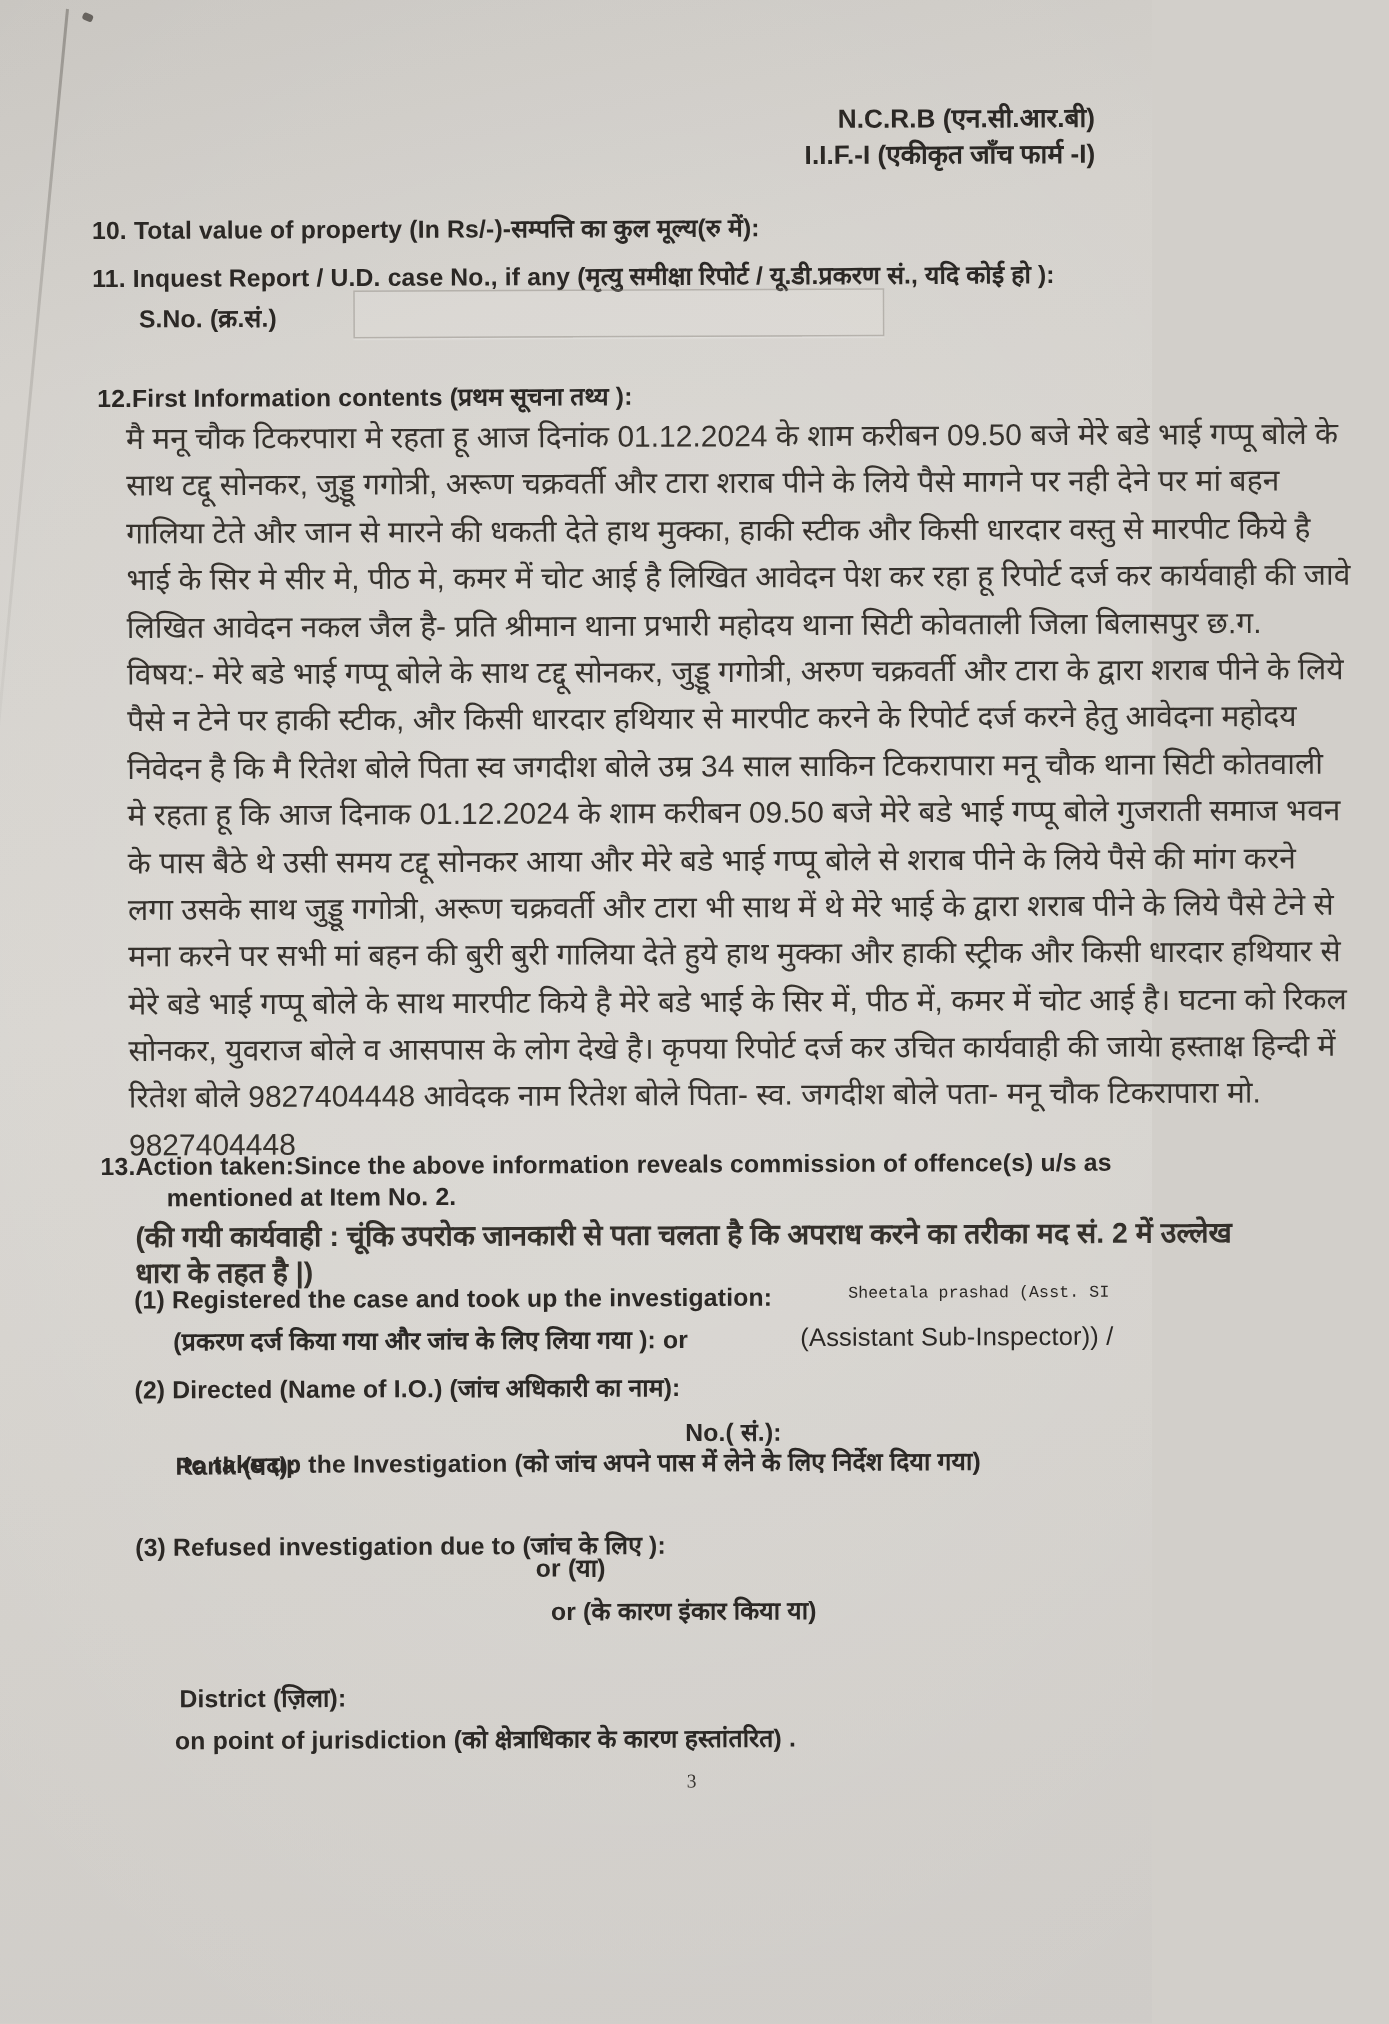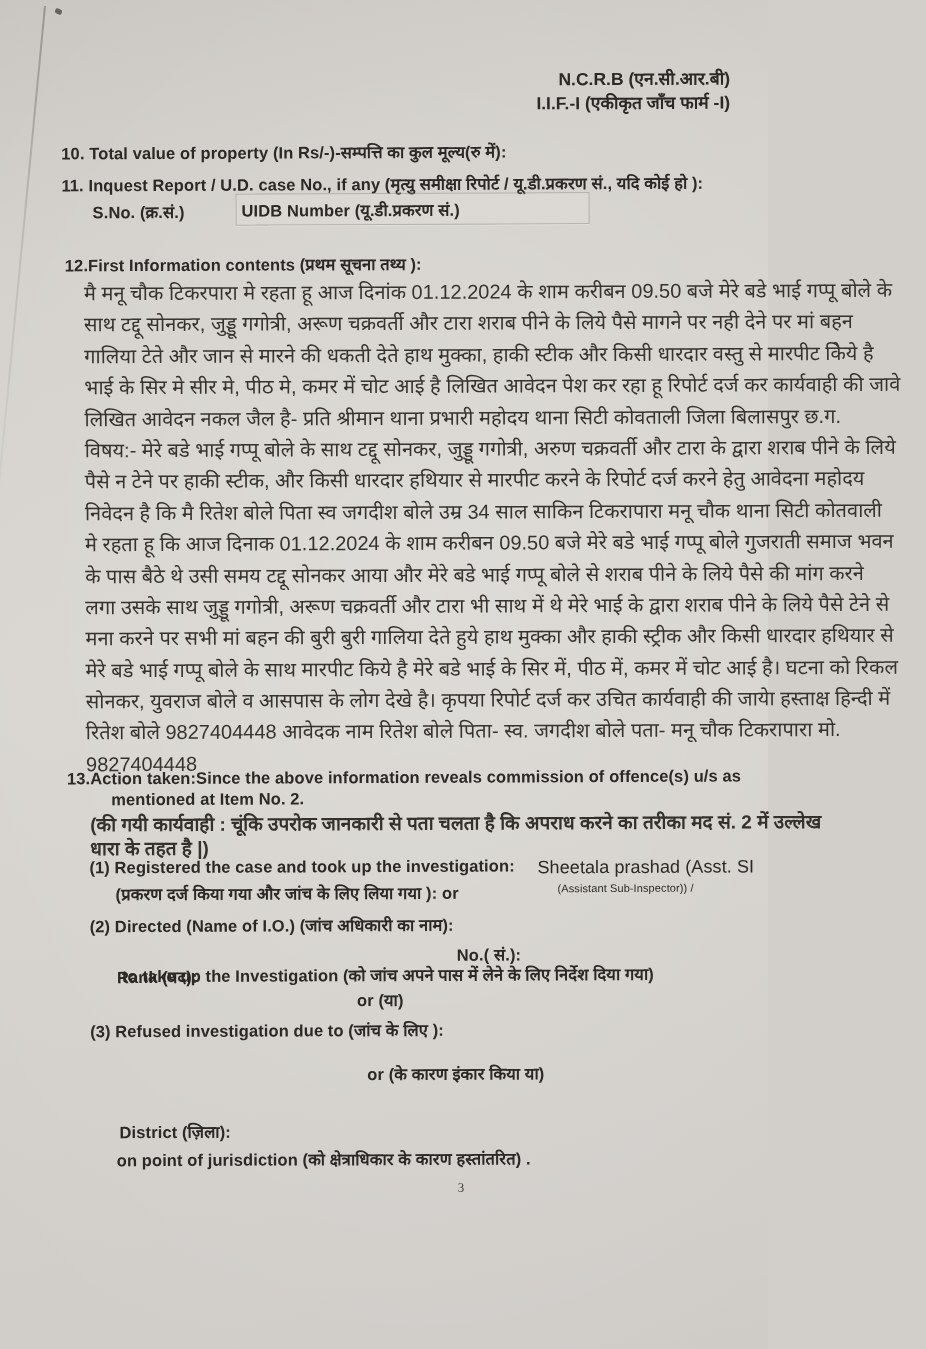--- a/index.html
+++ b/index.html
@@ -51,21 +51,20 @@
       <div>N.C.R.B (एन.सी.आर.बी)</div>
       <div>I.I.F.-I (एकीकृत जाँच फार्म -I)</div>
     </div>
 
     <div class="abs eng b" style="left:63px;top:140px;">10. Total value of property (In Rs/-)-सम्पत्ति का कुल मूल्य(रु में):</div>
 
     <div class="abs eng b" style="left:63px;top:172px;">11. Inquest Report / U.D. case No., if any (मृत्यु समीक्षा रिपोर्ट / यू.डी.प्रकरण सं., यदि कोई हो ):</div>
 
     <div class="uidb-box" style="left:237px;top:193px;width:352px;height:30px;"></div>
     <div class="abs eng b" style="left:94px;top:199px;">S.No. (क्र.सं.)</div>
-    <div class="abs eng b" style="left:243px;top:198px;">UIDB Number (यू.डी.प्रकरण सं.)</div>
 
     <div class="abs eng b" style="left:66px;top:252px;">12.First Information contents (प्रथम सूचना तथ्य ):</div>
 
     <div class="abs" style="left:85px;top:277px;">
       <div class="para-line">मै मनू चौक टिकरपारा मे रहता हू आज दिनांक 01.12.2024 के शाम करीबन 09.50 बजे मेरे बडे भाई गप्पू बोले के</div>
       <div class="para-line">साथ टद्दू सोनकर, जुड्डू गगोत्री, अरूण चक्रवर्ती और टारा शराब पीने के लिये पैसे मागने पर नही देने पर मां बहन</div>
       <div class="para-line">गालिया टेते और जान से मारने की धकती देते हाथ मुक्का, हाकी स्टीक और किसी धारदार वस्तु से मारपीट किेये है</div>
       <div class="para-line">भाई के सिर मे सीर मे, पीठ मे, कमर में चोट आई है लिखित आवेदन पेश कर रहा हू रिपोर्ट दर्ज कर कार्यवाही की जावे</div>
       <div class="para-line">लिखित आवेदन नकल जैल है-  प्रति श्रीमान थाना प्रभारी महोदय थाना सिटी कोवताली जिला बिलासपुर छ.ग.</div>
       <div class="para-line">विषय:- मेरे बडे भाई गप्पू बोले के साथ टद्दू सोनकर, जुड्डू गगोत्री, अरुण चक्रवर्ती और टारा के द्वारा शराब पीने के लिये</div>
@@ -81,28 +80,28 @@
       <div class="para-line">9827404448</div>
     </div>
 
     <div class="abs eng b" style="left:66px;top:768px;">13.Action taken:Since the above information reveals commission of offence(s) u/s as</div>
     <div class="abs eng b" style="left:110px;top:789px;">mentioned at Item No. 2.</div>
     <div class="abs hin b" style="left:89px;top:810px;">(की गयी कार्यवाही : चूंकि उपरोक जानकारी से पता चलता है कि अपराध करने का तरीका मद सं. 2 में उल्लेख</div>
     <div class="abs hin b" style="left:89px;top:834px;">धारा के तहत है |)</div>
 
     <div class="abs eng b" style="left:88px;top:857px;">(1)  Registered the case and took up the investigation:</div>
     <div class="abs eng b" style="left:114px;top:881px;">(प्रकरण दर्ज किया गया और जांच के लिए लिया गया ): or</div>
-    <div class="abs eng" style="left:536px;top:858px;font-size:18px;">Sheetala prashad  (Asst. SI</div>
-    <div class="abs eng" style="left:556px;top:883px;font-size:11px;">(Assistant Sub-Inspector)) /</div>
+    <div class="abs eng" style="left:564px;top:858px;font-size:11px;font-family:Liberation Mono, monospace;">Sheetala prashad  (Asst. SI</div>
+    <div class="abs eng" style="left:532px;top:883px;font-size:17px;">(Assistant Sub-Inspector)) /</div>
 
     <div class="abs eng b" style="left:88px;top:913px;">(2)  Directed (Name of I.O.) (जांच अधिकारी का नाम):</div>
     <div class="abs eng b" style="left:115px;top:940px;margin-top:24px;">Rank (पद):</div>
     <div class="abs eng b" style="left:455px;top:943px;">No.( सं.):</div>
     <div class="abs eng b" style="left:120px;top:963px;">to take up the Investigation (को जांच अपने पास में लेने के लिए निर्देश दिया गया)</div>
-    <div class="abs eng b" style="left:355px;top:988px;">or (या)</div>
+    <div class="abs eng b" style="left:355px;top:1033px;">or (या)</div>
 
     <div class="abs eng b" style="left:88px;top:1018px;">(3)  Refused investigation due to (जांच के लिए ):</div>
     <div class="abs eng b" style="left:365px;top:1062px;">or (के कारण इंकार किया या)</div>
 
     <div class="abs eng b" style="left:117px;top:1119px;">District (ज़िला):</div>
     <div class="abs eng b" style="left:114px;top:1147px;">on point of jurisdiction (को क्षेत्राधिकार के कारण हस्तांतरित) .</div>
 
     <div class="abs pgnum" style="left:455px;top:1180px;">3</div>
 
   </div>

